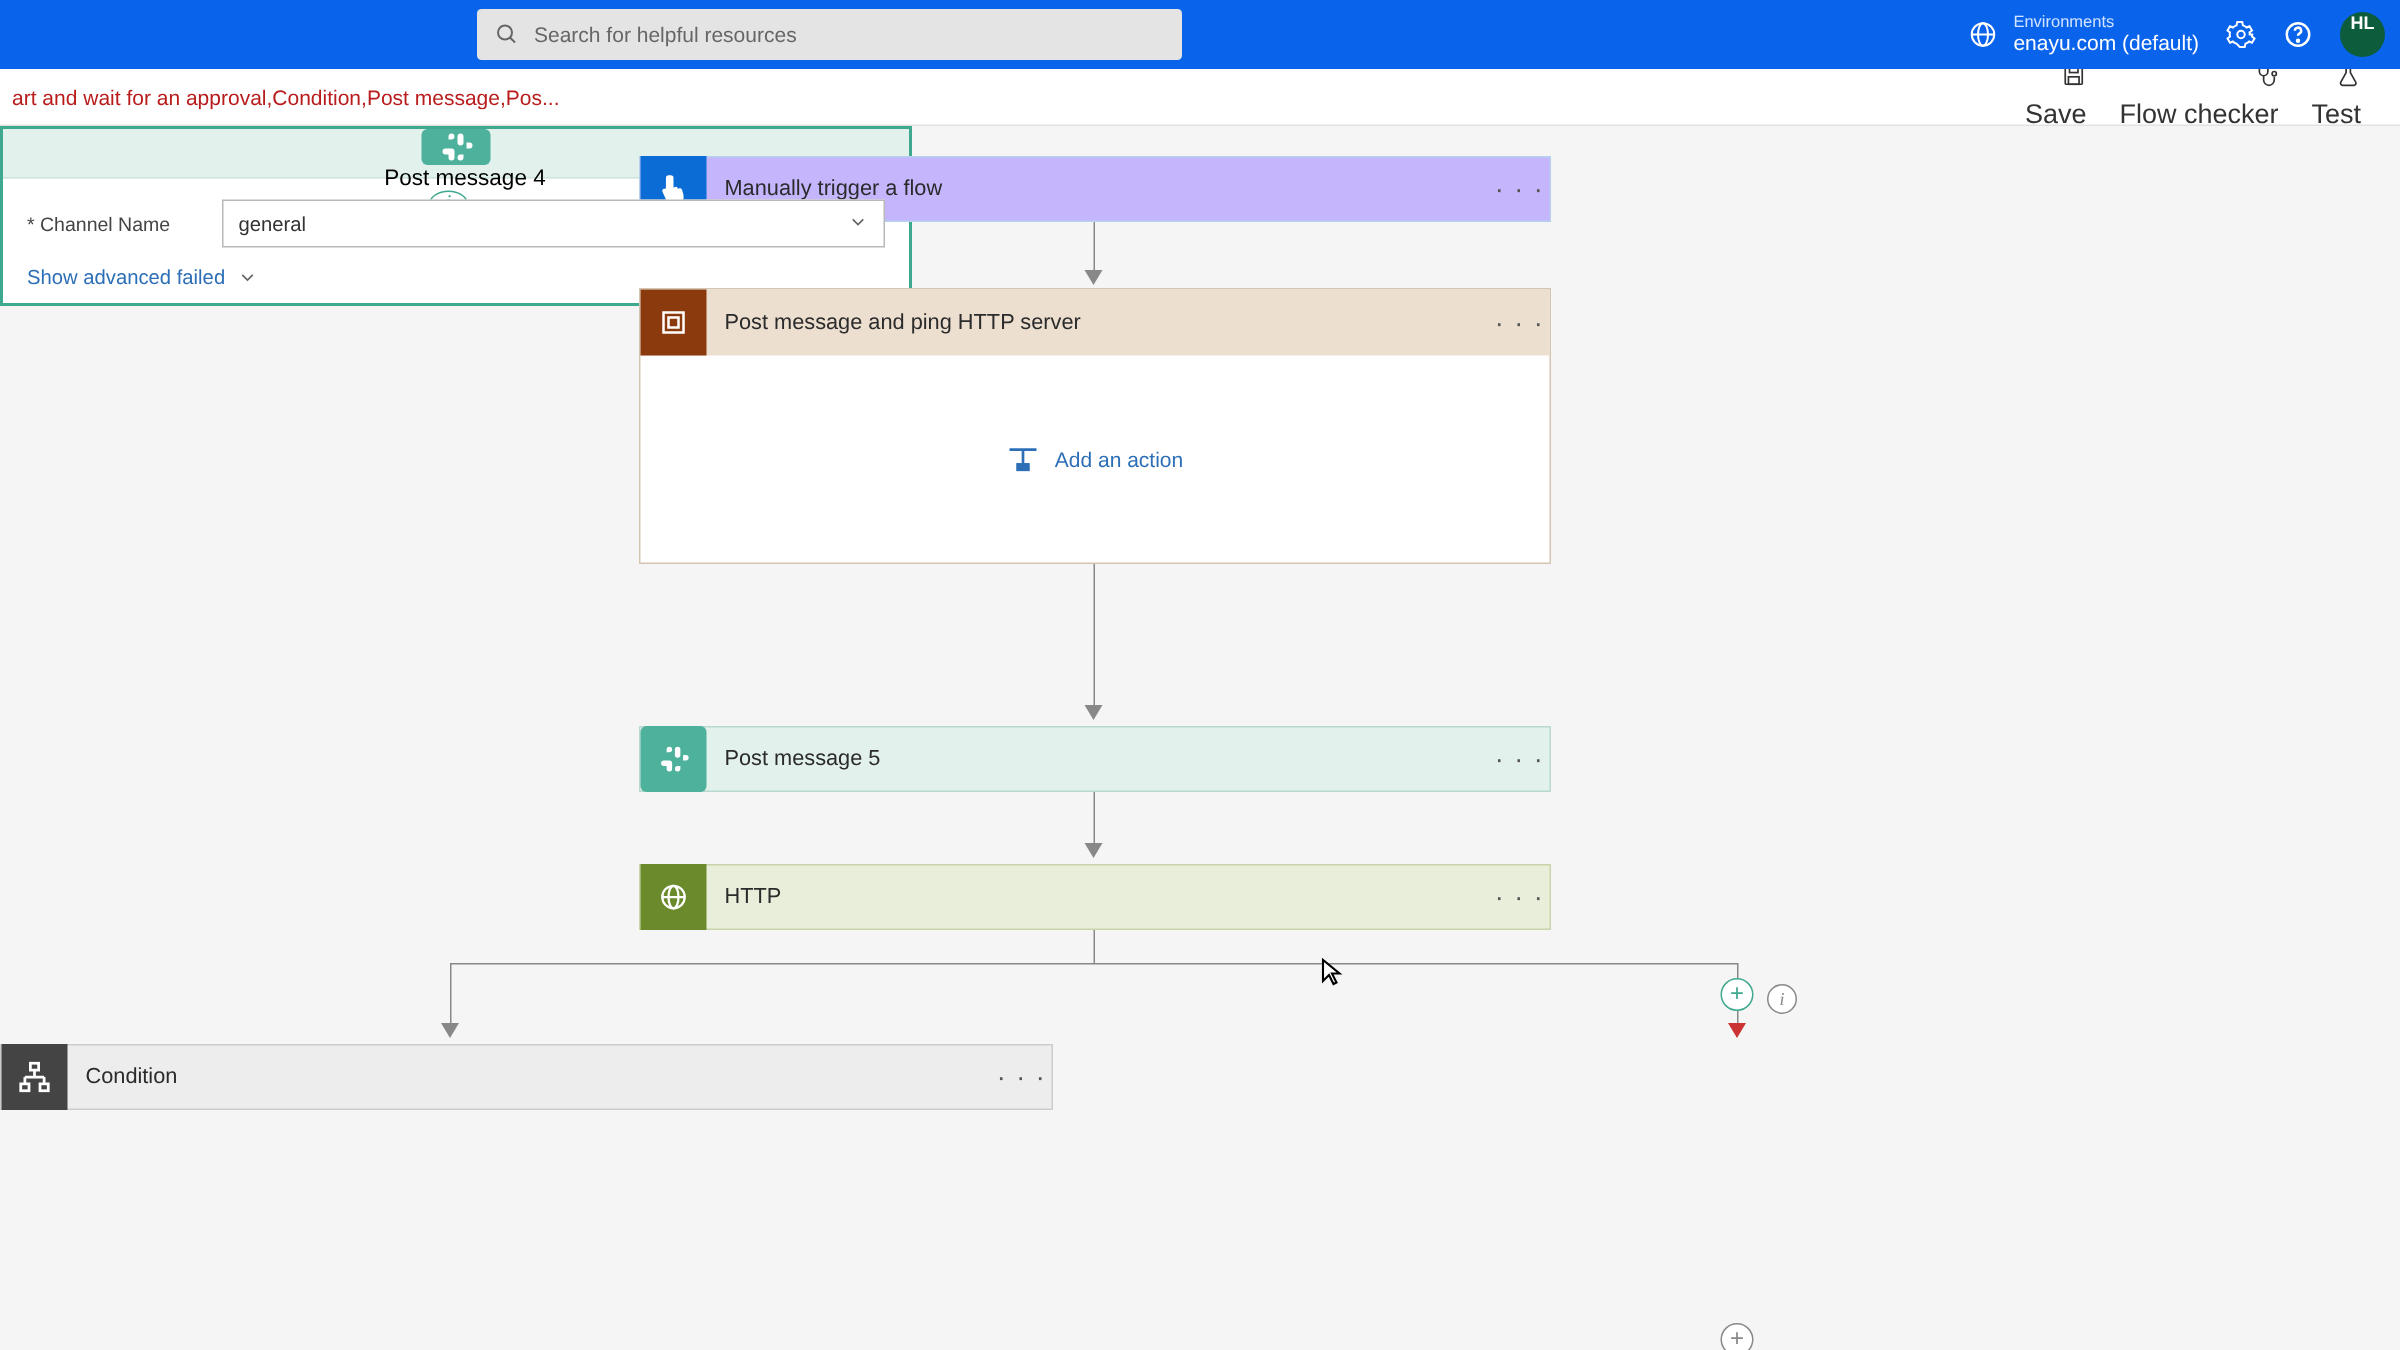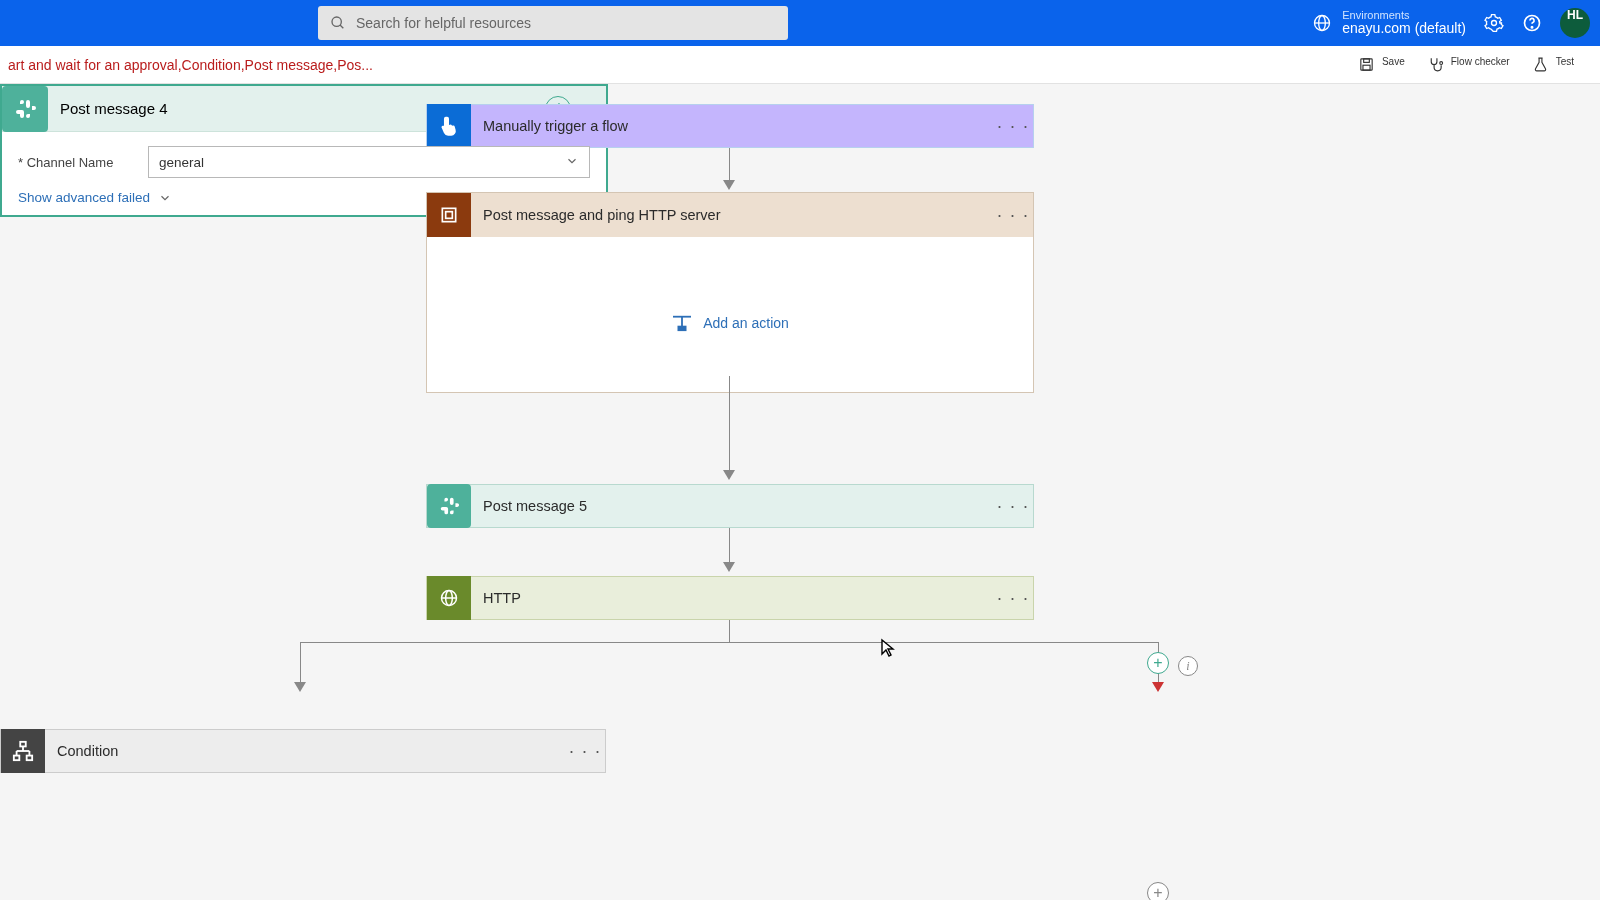--- a/index.html
+++ b/index.html
@@ -15,51 +15,51 @@
 .env-text { display: flex; flex-direction: column; line-height: 1.1; }
 .env-text .label { font-size: 11px; color: #d0e4ff; }
 .env-text .value { font-size: 14px; }
 .topbar-icon { width: 20px; height: 20px; display:flex; align-items:center; justify-content:center; }
 .avatar { width: 30px; height: 30px; border-radius: 50%; background: #0d5c3c; color: #fff; display: flex; align-items: flex-start; justify-content: center; font-size: 12px; font-weight: 700; }
 
 
 .secondbar { background: #fff; height: 38px; border-bottom: 1px solid #e2e2e2; display: flex; align-items: center; padding: 0 8px; justify-content: space-between; }
 .breadcrumb { font-size: 14px; color: #b91c1c; white-space: nowrap; overflow: hidden; }
 .actions { display: flex; gap: 22px; padding-right: 18px; }
-.action { display: flex; align-items: flex-start; gap: 7px; font-size: 10px; color: #333; cursor: pointer; }
+.action { display: flex; align-items: flex-end; gap: 7px; font-size: 18px; color: #333; cursor: pointer; flex-direction: column; }
 .action svg { width: 17px; height: 17px; }
 
 
 .canvas { position: relative; width: 100%; height: calc(100% - 84px); }
 
 .card { position: absolute; background: #fff; border: 1px solid #d0d0d0; display: flex; align-items: center; }
 .card .icon-sq { width: 44px; height: 44px; display: flex; align-items: center; justify-content: center; flex-shrink: 0; }
 .card .title { flex: 1; padding-left: 12px; font-size: 14.5px; color: #2b2b2b; }
 .card .menu { width: 40px; text-align: center; color: #555; font-size: 18px; letter-spacing: 1px; cursor:pointer; }
 
 .trigger { left: 426px; top: 20px; width: 608px; height: 44px; background: #c4b5fd; border: 1px solid #b6d0ee; }
 .trigger .icon-sq { background: #0b6cd6; }
 
 .scope { left: 426px; top: 108px; width: 608px; background: #fff; border: 1px solid #d4c5b3; }
 .scope .scope-head { display: flex; align-items: center; height: 44px; background: #eddfd0; width:100%; }
 .scope .icon-sq { background: #8b3a0e; }
-.scope-body { height: 138px; display: flex; align-items: center; justify-content: center; gap: 10px; color: #2d6fb7; font-size: 14px; margin-top: 17px; }
+.scope-body { height: 138px; display: flex; align-items: center; justify-content: center; gap: 10px; color: #2d6fb7; font-size: 14px; }
 .addact-icon { width: 22px; height: 18px; }
 
 .pm5 { left: 426px; top: 400px; width: 608px; height: 44px; background: #e3f1ed; border: 1px solid #b8d9cf; }
 .pm5 .icon-sq { background: #4eb19b; border-radius: 0; }
 
 .http { left: 426px; top: 492px; width: 608px; height: 44px; background: #e9eedb; border: 1px solid #c9d4ab; }
 .http .icon-sq { background: #6a8a2b; }
 
-.cond { left: 0px; top: 645px; width: 606px; height: 44px; background: #ededed; border: 1px solid #ccc; }
+.cond { left: 0px; top: 612px; width: 702px; height: 44px; background: #ededed; border: 1px solid #ccc; }
 .cond .icon-sq { background: #444; }
 
 .pm4 { left: 854px; top: 612px; width: 608px; background: #fff; border: 2px solid #3fa98f; }
-.pm4-head { display: flex; align-items: center; height: 46px; background: #e3f1ed; border-bottom: 1px solid #cde3db; }
+.pm4-head { display: flex; align-items: center; height: 33px; background: #e3f1ed; border-bottom: 1px solid #cde3db; flex-direction: column; }
 .pm4-head .icon-sq { background: #4eb19b; width:46px; height:46px; border-radius:4px; display:flex; align-items:center; justify-content:center; }
 .pm4-head .title { flex:1; padding-left: 12px; font-size: 15px; }
 .pm4-head .info { width: 26px; height:26px; border:1.5px solid #3fa98f; border-radius:50%; color:#3fa98f; display:flex; align-items:center; justify-content:center; font-size:14px; margin-right:10px; font-style: italic; font-family: serif; cursor:pointer;}
 .pm4-body { padding: 14px 16px 10px 16px; }
 .form-row { display: flex; align-items: center; margin-bottom: 12px; }
 .form-row .lbl { width: 130px; font-size: 13px; color: #444; }
 .form-row .lbl::before { content: "* "; color: #444; }
 .select, .txt { flex: 1; height: 32px; border: 1px solid #b8b8b8; background: #fff; padding: 0 10px; font-size: 13.5px; color: #333; display:flex; align-items:center; position:relative; }
 .select .chev { position:absolute; right:10px; color:#666; }
 .adv { color: #2d6fb7; font-size: 13.5px; display:flex; align-items:center; gap:8px; margin-top:4px; cursor:pointer;}

